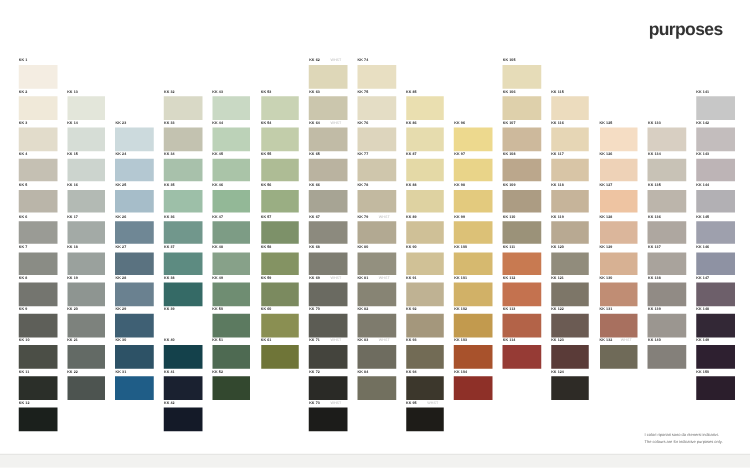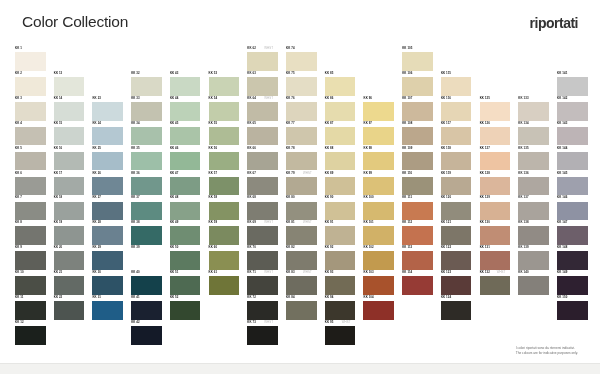--- a/index.html
+++ b/index.html
@@ -62,22 +62,21 @@
     position:absolute;left:0;bottom:10px;width:600px;height:1px;
     background:#e6e6e4;
   }
 </style>
 </head>
 <body>
 
 <div id="page">
 
   <div id="header">
-    <div id="title">Color Collection</div>
-    <div id="logo">riportati</div>
+    <div id="logo">purposes</div>
   </div>
 
   <div id="grid">
       <div class="cell" style="left: 15px; top: 0px; width: 30.5px; height: 24.9px;">
         <div class="lbl">KK 1</div>
         <div class="sw" style="background: rgb(244, 237, 226);"></div>
       </div>
       <div class="cell" style="left: 15px; top: 24.9px; width: 30.5px; height: 24.9px;">
         <div class="lbl">KK 2</div>
         <div class="sw" style="background: rgb(240, 233, 217);"></div>

